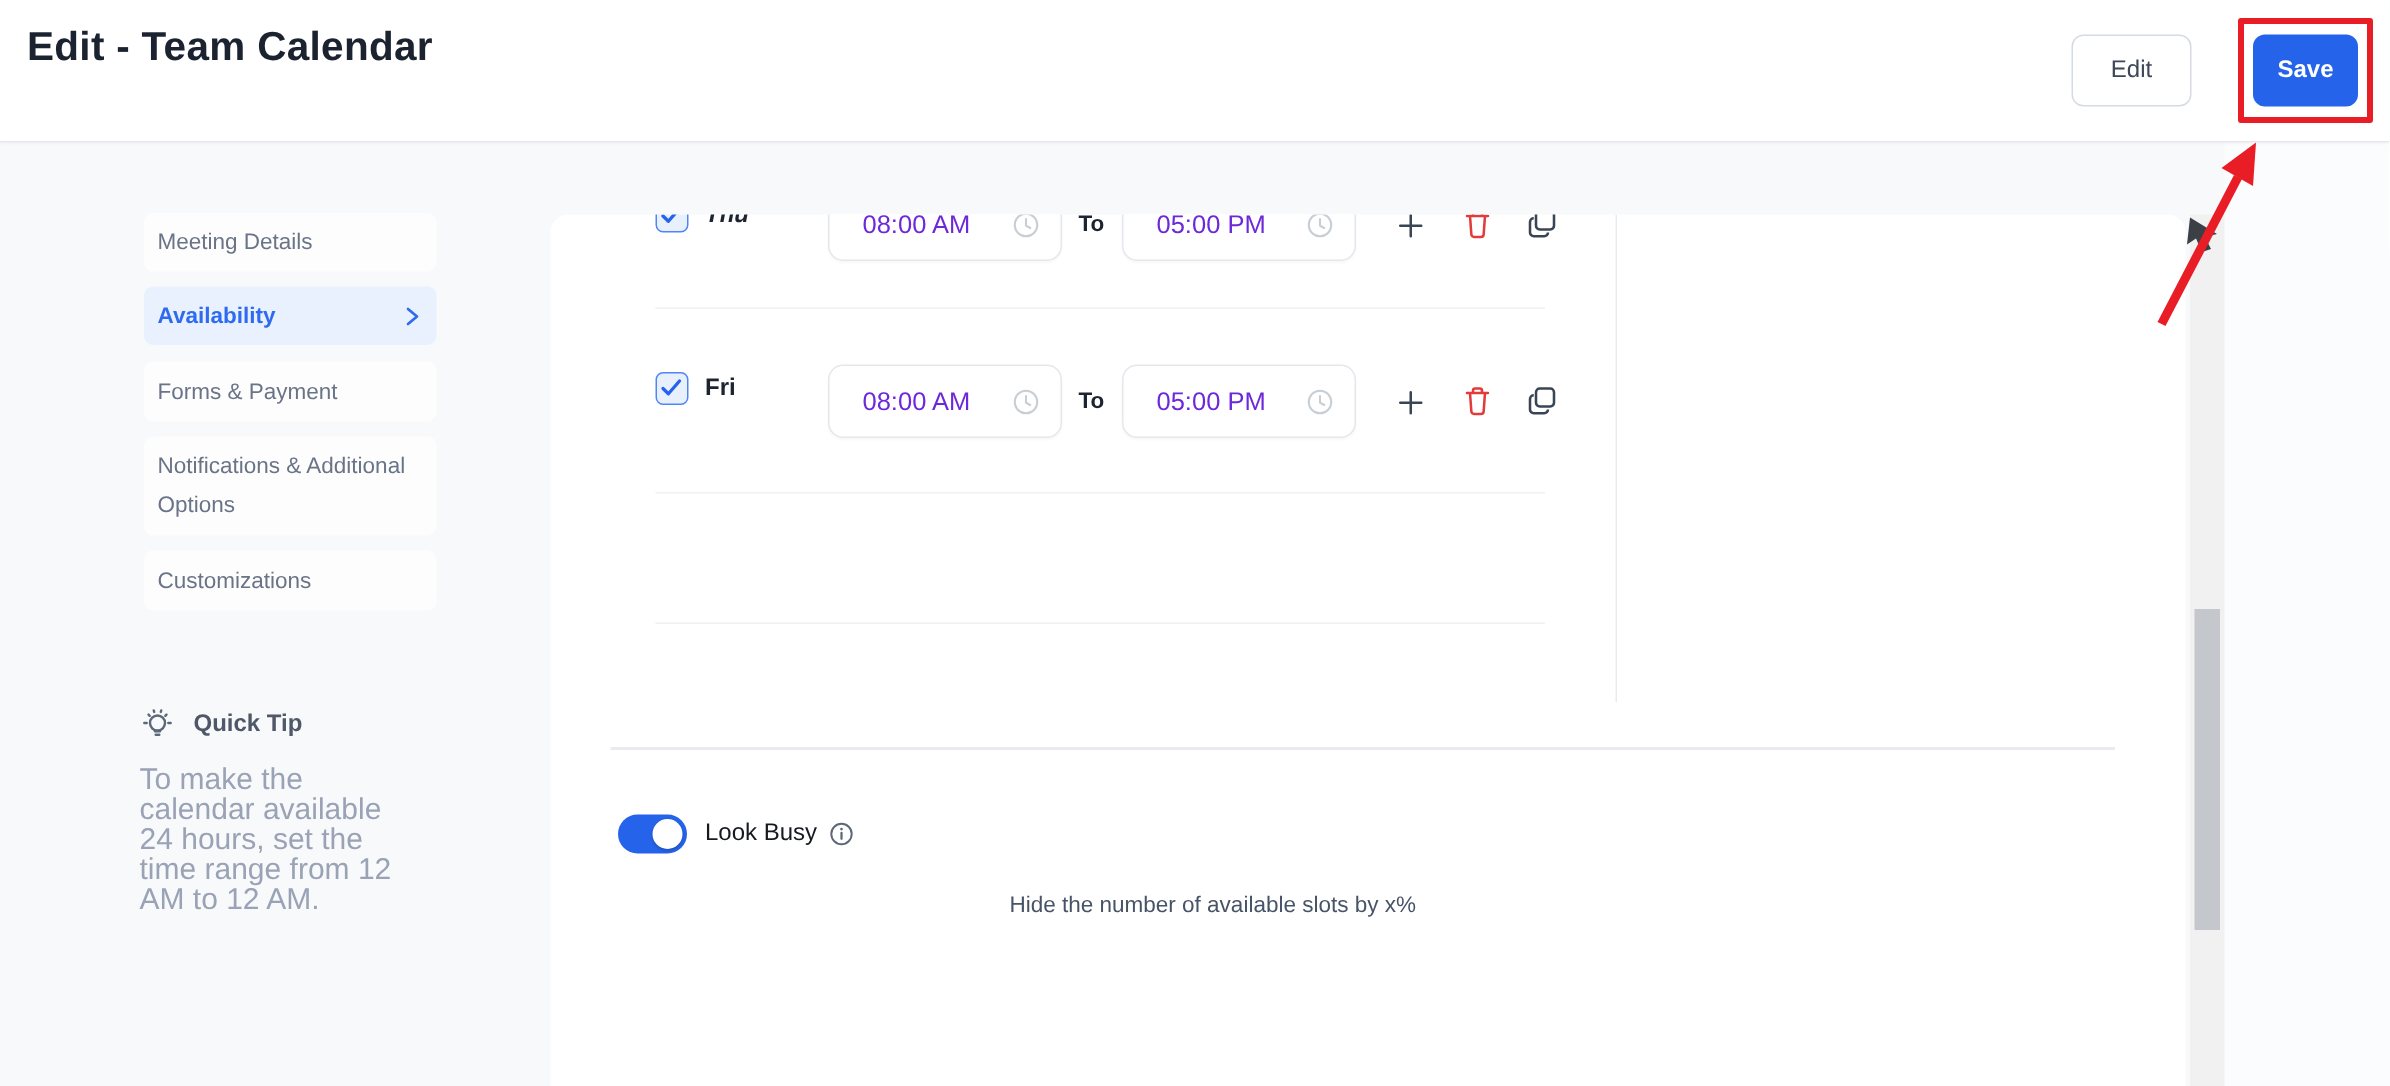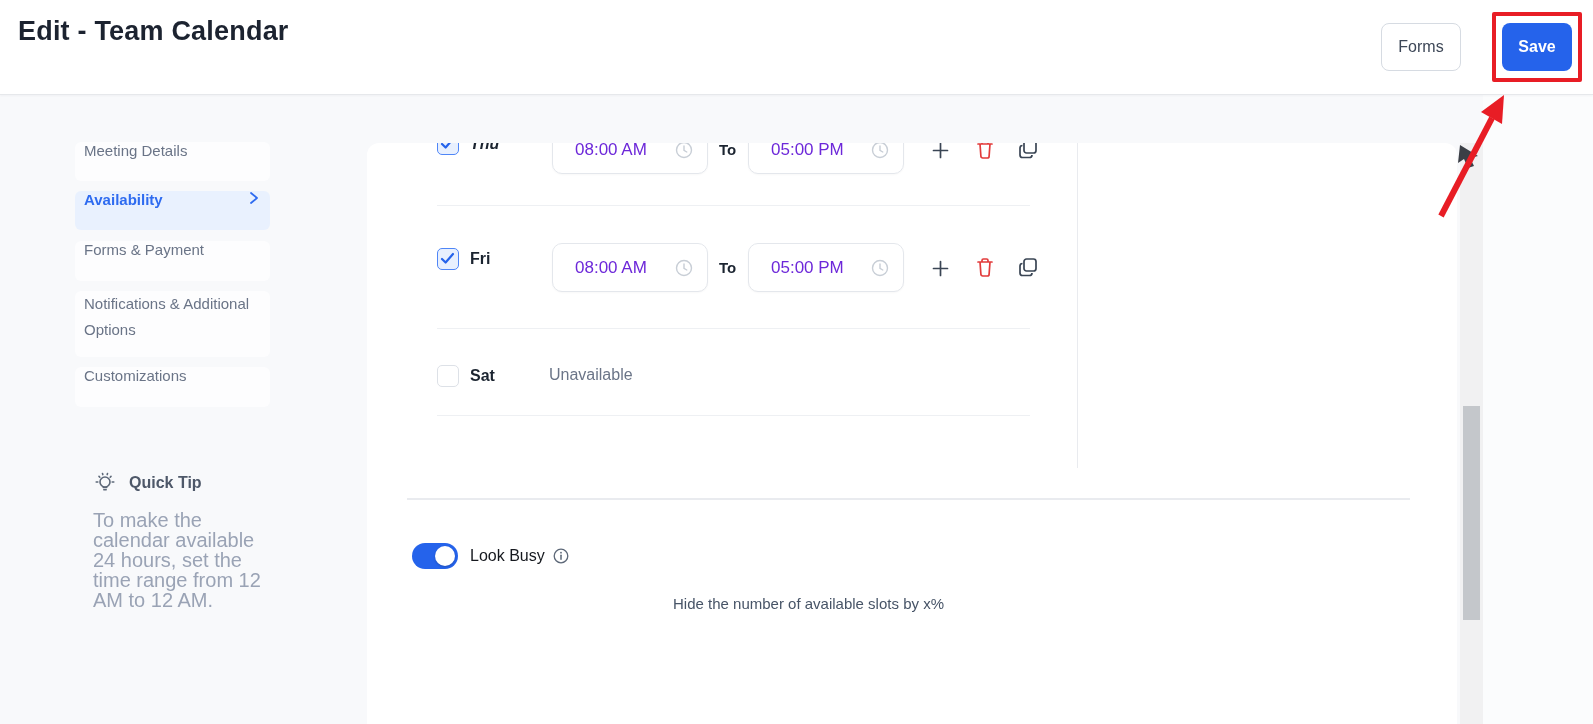--- a/index.html
+++ b/index.html
@@ -24,22 +24,22 @@
   }
   .btn { position:absolute; top:23px; height:48px; border-radius:8px;
     display:flex; align-items:center; justify-content:center; cursor:pointer;
     font-family:inherit; }
   .btn-close { left:1381px; width:80px; background:#fff; border:1px solid #d6dbe2;
     color:#3d4757; font-size:16px; font-weight:500; }
   .btn-save { left:1502px; width:70px; background:#2563eb; border:none;
     color:#fff; font-size:16px; font-weight:600; }
   
   .sidebar-item {
-    position:absolute; left:75px; width:195px; background:#fdfdfe;
-    border-radius:6px; display:flex; 
+    position:absolute; left:96px; width:195px; background:#fdfdfe;
+    border-radius:6px; display:flex; align-items:center;
     padding:0 10px 0 9px; font-size:15px; color:#6a7487; cursor:pointer;
   }
   .sidebar-item.active { background:#e9f1fe; color:#2e6bf0; font-weight:600; }
   .sidebar-item .chev { margin-left:auto; display:flex; }
   .quicktip-head { position:absolute; left:93px; top:471px; display:flex;
     align-items:center; gap:12px; color:#4e5869; font-size:16px; font-weight:600; }
   .quicktip-body { position:absolute; left:93px; top:510px; width:178px;
     font-size:20px; line-height:20px; color:#9aa3b5; }
   
   .card {
@@ -91,21 +91,21 @@
   .annot-svg { position:absolute; left:0; top:0; width:1593px; height:724px;
     z-index:8; pointer-events:none; }
 </style>
 </head>
 <body>
 
 <div class="screen">
 
   <div class="header">
     <div class="page-title">Edit - Team Calendar</div>
-    <button class="btn btn-close">Forms</button>
+    <button class="btn btn-close">Edit</button>
     <button class="btn btn-save">Save</button>
   </div>
 
   <div>
     <div class="sidebar-item" style="top:142px; height:39px;">
       <span>Meeting Details</span>
     </div>
     <div class="sidebar-item active" style="top:191px; height:39px;">
       <span>Availability</span>
       <span class="chev">
@@ -222,25 +222,20 @@
       </button>
       <button class="icon-btn" style="left:647px; top:10px;">
         <svg width="20" height="20" viewBox="0 0 20 20">
             <rect x="6" y="2" width="12" height="12" rx="2.5" fill="none" stroke="#3a4554" stroke-width="1.7"></rect>
             <path d="M14 17.5a2.5 2.5 0 0 1-2.5 2.5l-7 0A2.5 2.5 0 0 1 2 17.5v-7A2.5 2.5 0 0 1 4.5 8" transform="translate(0,-1.5)" fill="none" stroke="#3a4554" stroke-width="1.7"></path>
           </svg>
       </button>
     </div>
     <div class="row-sep" style="top:185px;"></div>
 
-    <div class="day-row" style="top:222px;">
-      <div class="cbx unchecked" style="top:0;"></div>
-      <div class="day-label" style="top:2px;">Sat</div>
-      <div class="unavail" style="top:1px;">Unavailable</div>
-    </div>
     <div class="row-sep" style="top:272px;"></div>
 
     <div class="vdivider"></div>
     <div class="big-divider"></div>
 
     <div class="inline-flex" style="left:45px; top:400px;">
       <div class="toggle on" style="position:relative;">
           <div class="knob"></div>
         </div>
       <span class="ctl-label" style="margin-left:4px;">Look Busy</span>

